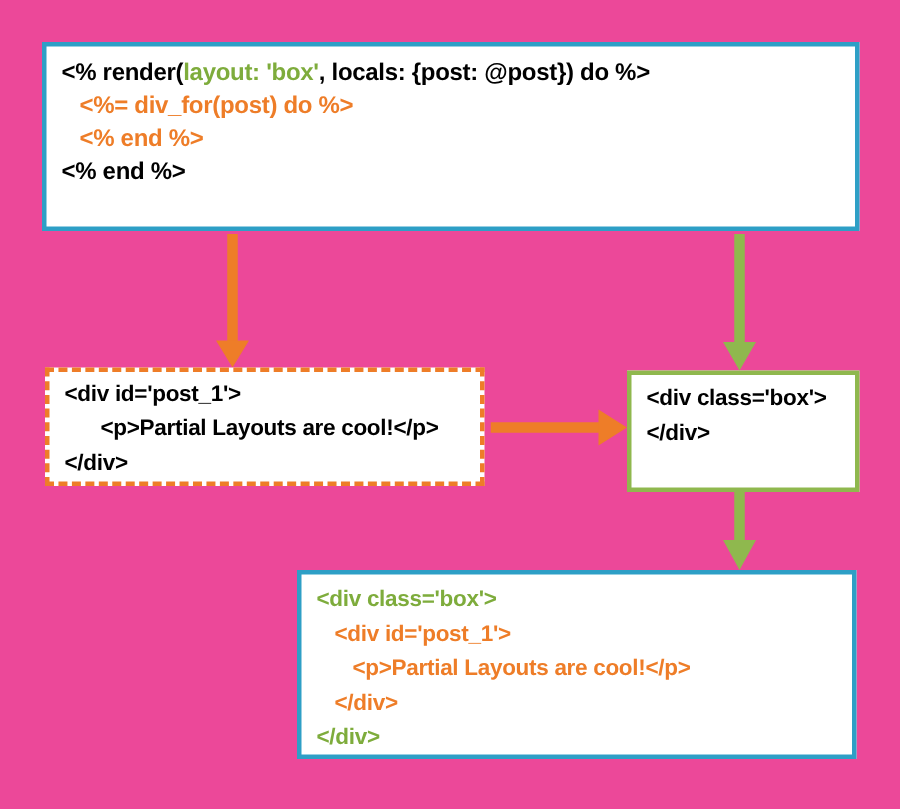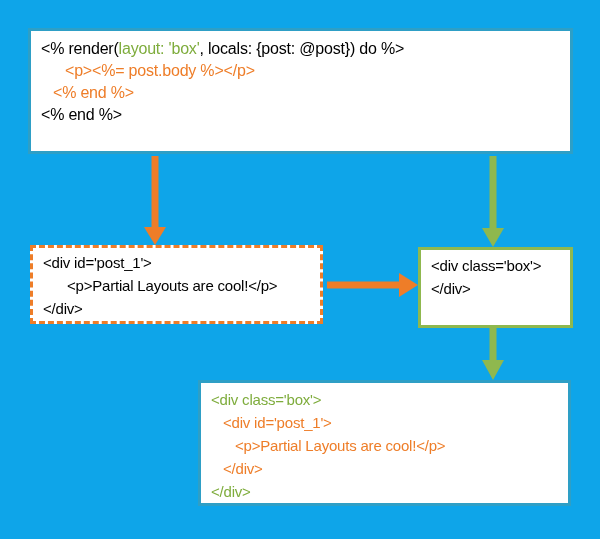--- a/index.html
+++ b/index.html
@@ -1,17 +1,17 @@
 <!DOCTYPE html>
 <html style="--blue_border: #2E9FC6; --orange: #EE7D28; --green_shape: #8FB84E; --green_text: #7EAC3C; --code_black: #000000;"><head>
 <meta charset="utf-8">
 <style>
   html,body{margin:0;padding:0;background:#ffffff;}
   body{width:600px;height:539px;font-family:"Liberation Sans",sans-serif;}
-  .canvas{position:relative;width:600px;height:539px;background:#0ea5e9;overflow:hidden;}
+  .canvas{position:relative;width:600px;height:539px;background:#ec4899;overflow:hidden;font-weight:bold;}
 
   .codebox{
     position:absolute;box-sizing:border-box;background:#ffffff;
     letter-spacing:-0.2px;color:#000;
   }
   .box-template{left:28px;top:28px;width:545px;height:126px;
     border:3px solid var(--blue_border);padding:7px 10px;font-size:16px;line-height:22px;}
   .box-partial{left:30px;top:245px;width:293px;height:79px;
     border:3px dashed var(--orange);padding:3px 10px;font-size:15px;line-height:23px;}
   .box-layout{left:418px;top:247px;width:155px;height:81px;
@@ -31,21 +31,21 @@
   .arrow.orange-fill rect,.arrow.orange-fill polygon{fill:var(--orange);}
   .arrow.green-fill rect,.arrow.green-fill polygon{fill:var(--green_shape);}
 </style>
 </head>
 <body>
 
 <div class="canvas">
 
   <div class="codebox box-template">
     <div class="line"><span class="seg black">&lt;% render(</span><span class="seg green">layout: 'box'</span><span class="seg black">, locals: {post: @post}) do %&gt;</span></div>
-    <div class="line ind2 orange">&lt;p&gt;&lt;%= post.body %&gt;&lt;/p&gt;</div>
+    <div class="line ind1 orange">&lt;%= div_for(post) do %&gt;</div>
     <div class="line ind1 orange">&lt;% end %&gt;</div>
     <div class="line black">&lt;% end %&gt;</div>
   </div>
 
   <div class="codebox box-partial">
     <div class="line black">&lt;div id='post_1'&gt;</div>
     <div class="line ind2 black">&lt;p&gt;Partial Layouts are cool!&lt;/p&gt;</div>
     <div class="line black">&lt;/div&gt;</div>
   </div>
 

